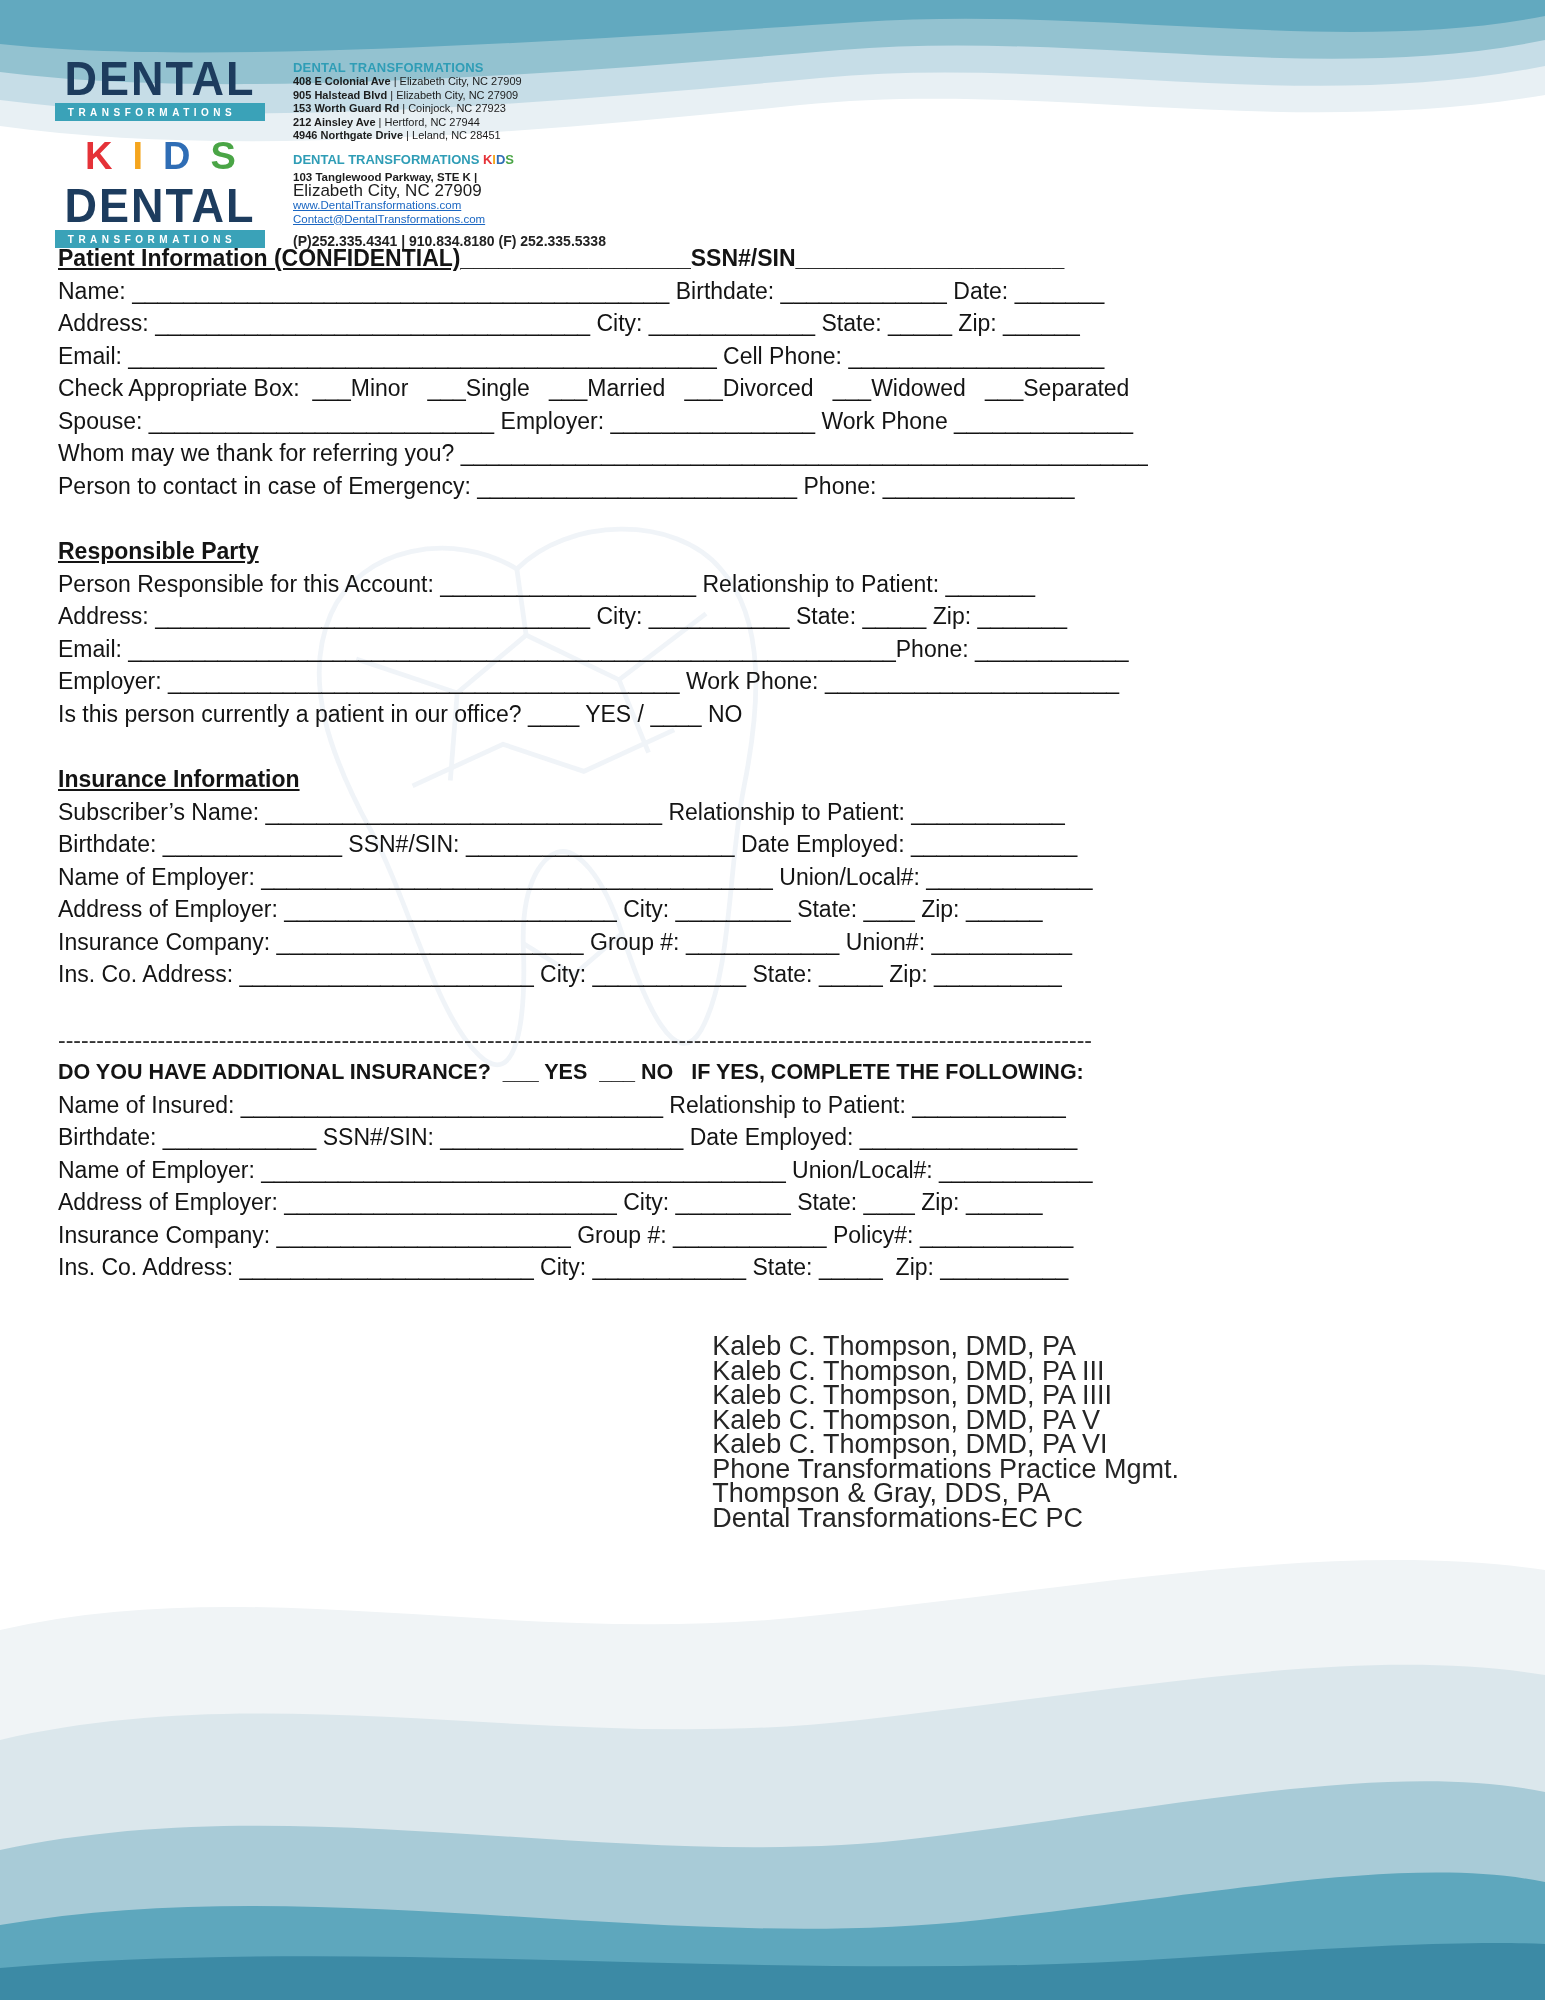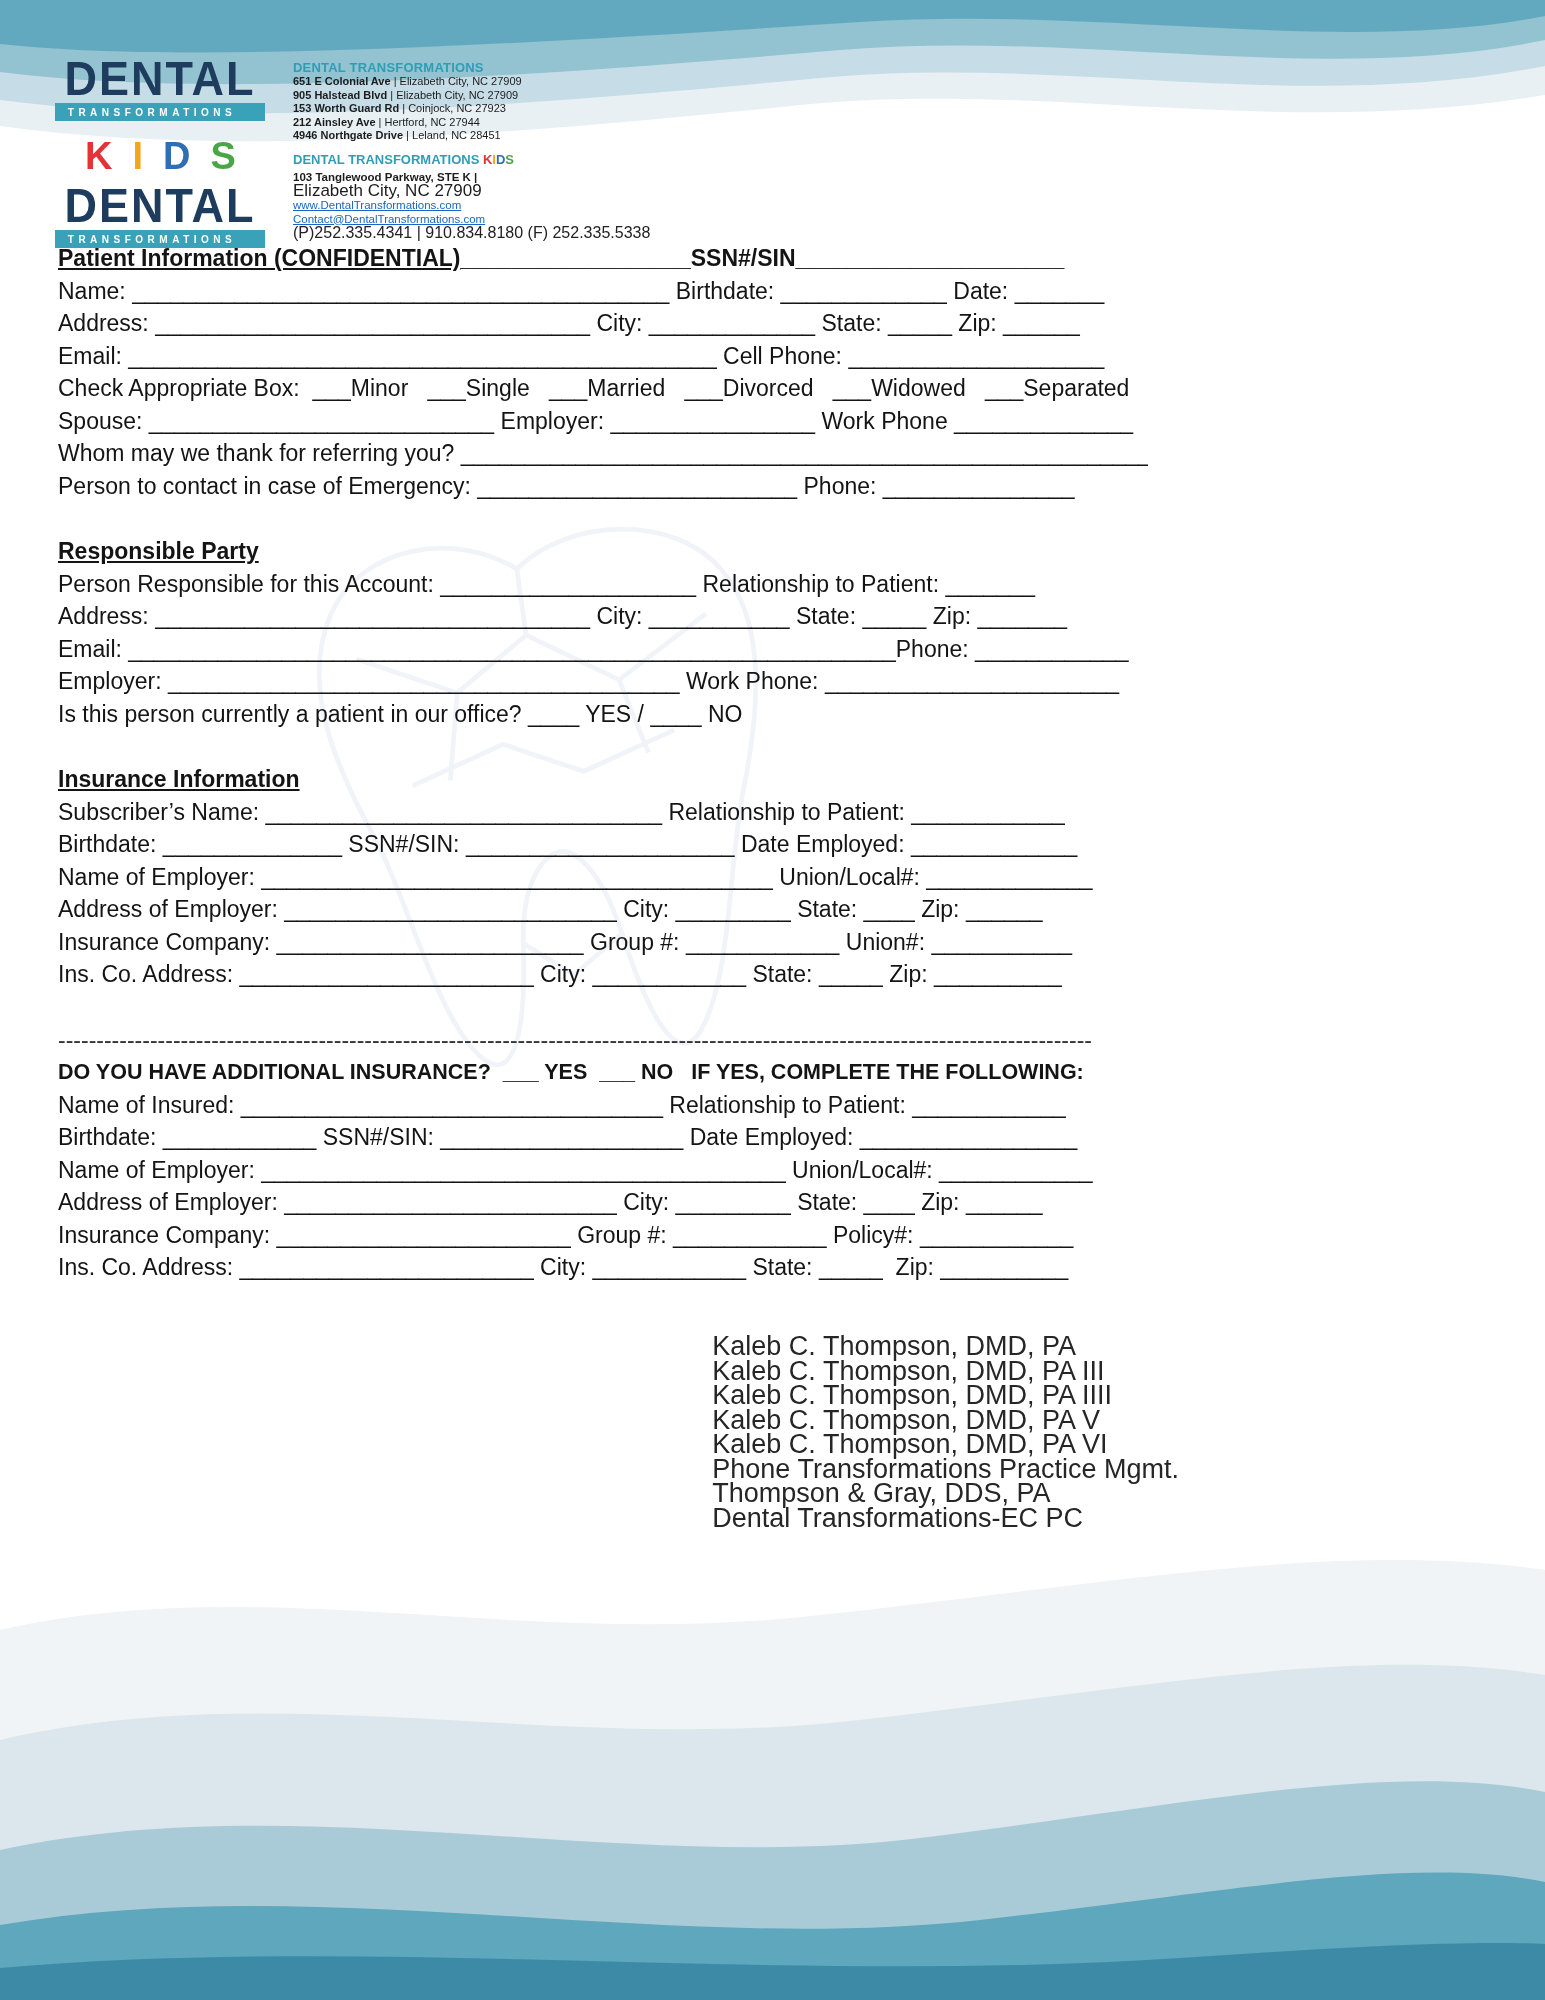--- a/index.html
+++ b/index.html
@@ -30,21 +30,21 @@
     font-size:38px; font-weight:800; line-height:1.05;
   }
   .info-col { padding-top:4px; font-size:11px; line-height:13.5px; color:#1c1c1c; }
   .brand-title { color:#2f9db6; font-weight:bold; font-size:13px; line-height:15px; letter-spacing:.2px; }
   .loc b { font-weight:bold; }
   .kids-brand { margin-top:9px; font-size:13px; line-height:15px; font-weight:bold; }
   .kids-brand .prefix { color:#2f9db6; }
   .kids-addr-bold { font-weight:bold; font-size:11.5px; line-height:14px; margin-top:3px; }
   .kids-addr { font-size:17px; line-height:14px; }
   .link { color:#1a66c2; text-decoration:underline; font-size:11.5px; line-height:14px; display:block; cursor:pointer; }
-  .phones { font-size:16px; line-height:14px; margin-top:0; color:#222; }
+  .phones { font-size:14px; line-height:14px; margin-top:8px; color:#222;font-weight:bold; }
   
   .form {
     position:absolute; top:242px; left:58px; width:1090px; z-index:2;
     font-size:23px; line-height:32.5px; color:#141414;
   }
   .line { white-space:pre; overflow:hidden; height:32.5px; }
   .heading { font-weight:bold; text-decoration:underline; }
   .bold { font-weight:bold; }
   .sec-gap { margin-top:33px; }
   .caps-line { font-size:21.5px; font-weight:bold; }
@@ -97,21 +97,21 @@
         <span style="color: rgb(74, 165, 70);">S</span>
       </div>
       <div class="logo-block">
         <div class="logo-word">DENTAL</div>
         <div class="logo-bar">TRANSFORMATIONS</div>
       </div>
     </div>
 
     <div class="info-col">
       <div class="brand-title">DENTAL TRANSFORMATIONS</div>
-      <div class="loc"><b>651 E Colonial Ave</b><span> | Elizabeth City, NC 27909</span></div>
+      <div class="loc"><b>408 E Colonial Ave</b><span> | Elizabeth City, NC 27909</span></div>
       <div class="loc"><b>905 Halstead Blvd</b><span> | Elizabeth City, NC 27909</span></div>
       <div class="loc"><b>153 Worth Guard Rd</b><span> | Coinjock, NC 27923</span></div>
       <div class="loc"><b>212 Ainsley Ave</b><span> | Hertford, NC 27944</span></div>
       <div class="loc"><b>4946 Northgate Drive</b><span> | Leland, NC 28451</span></div>
       <div class="kids-brand">
         <span class="prefix">DENTAL TRANSFORMATIONS </span><span style="color: rgb(229, 50, 56);">K</span><span style="color: rgb(245, 165, 29);">I</span><span style="color: rgb(47, 109, 181);">D</span><span style="color: rgb(74, 165, 70);">S</span>
       </div>
       <div class="kids-addr-bold">103 Tanglewood Parkway, STE K |</div>
       <div class="kids-addr">Elizabeth City, NC 27909</div>
       <span class="link">www.DentalTransformations.com</span>

